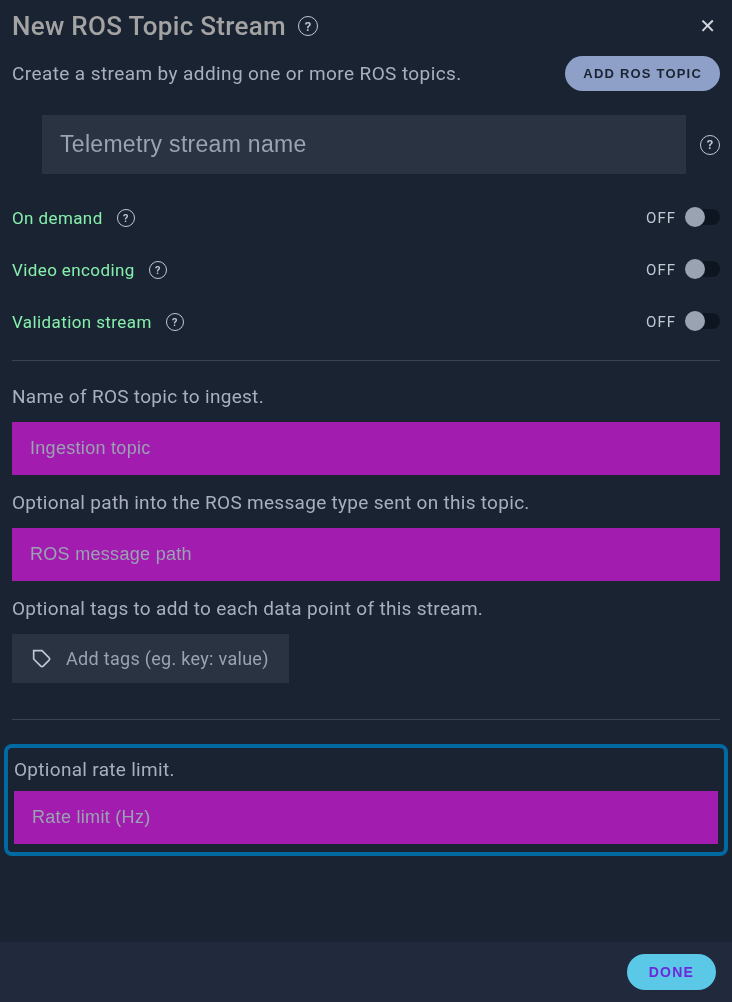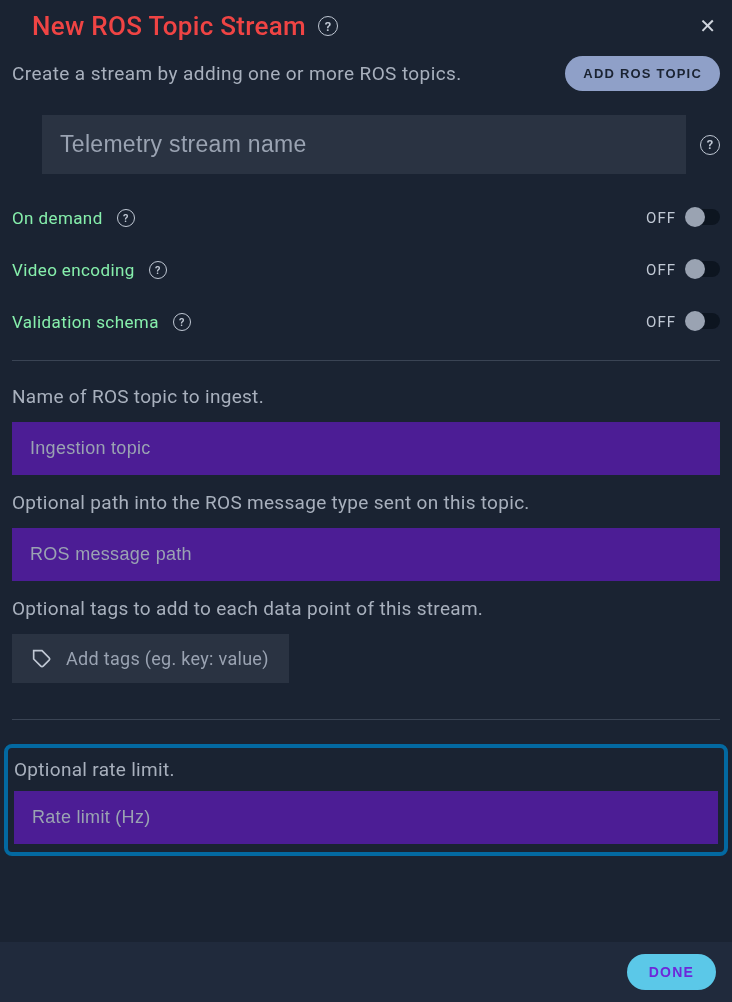--- a/index.html
+++ b/index.html
@@ -17,25 +17,24 @@
       align-items: center;
       justify-content: space-between;
       padding: 10px 12px 0 12px;
     }
     .title-row {
       display: flex;
       align-items: center;
       gap: 12px;
     }
     .title {
-      color: #ef4444;
+      color: #a3a3a3;
       font-size: 26px;
       font-weight: 500;
       letter-spacing: 0.3px;
-      margin-left: 20px;
     }
     .close-icon {
       color: #d0d5de;
       font-size: 20px;
       cursor: pointer;
       padding: 4px;
     }
     .help-icon {
       display: inline-flex;
       align-items: center;
@@ -170,21 +169,21 @@
       letter-spacing: 0.3px;
     }
     .highlight-box {
       border: 4px solid #0369a1;
       border-radius: 8px;
       padding: 10px 6px 8px 6px;
       margin: 0 -8px;
     }
     .text-input-full {
       width: 100%;
-      background: #4c1d95;
+      background: #a21caf;
       border: none;
       color: #d0d5de;
       font-size: 18px;
       padding: 16px 18px;
       outline: none;
       letter-spacing: 0.3px;
       margin-bottom: 16px;
     }
     .text-input-full::placeholder {
       color: #9aa3b2;
@@ -255,21 +254,21 @@
     <div class="toggle-control">
       <span class="toggle-state">OFF</span>
       <div class="toggle-switch">
           <div class="toggle-knob"></div>
         </div>
     </div>
   </div>
 
   <div class="toggle-row">
     <div class="toggle-label-group">
-      <span class="toggle-label">Validation schema</span>
+      <span class="toggle-label">Validation stream</span>
       <span class="help-icon help-icon-sm">?</span>
     </div>
     <div class="toggle-control">
       <span class="toggle-state">OFF</span>
       <div class="toggle-switch">
           <div class="toggle-knob"></div>
         </div>
     </div>
   </div>
 

